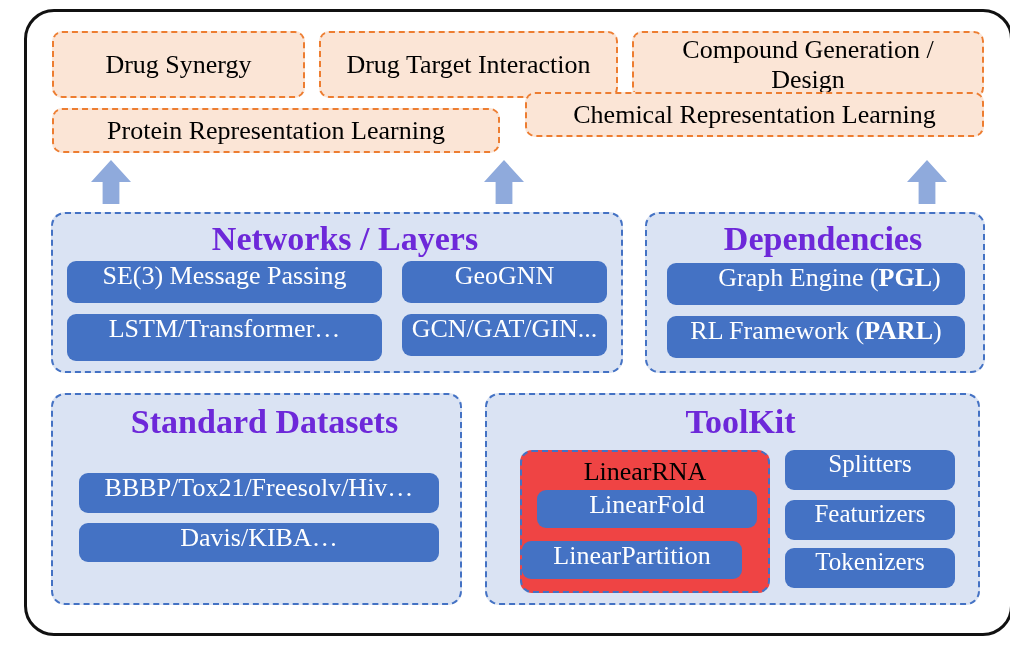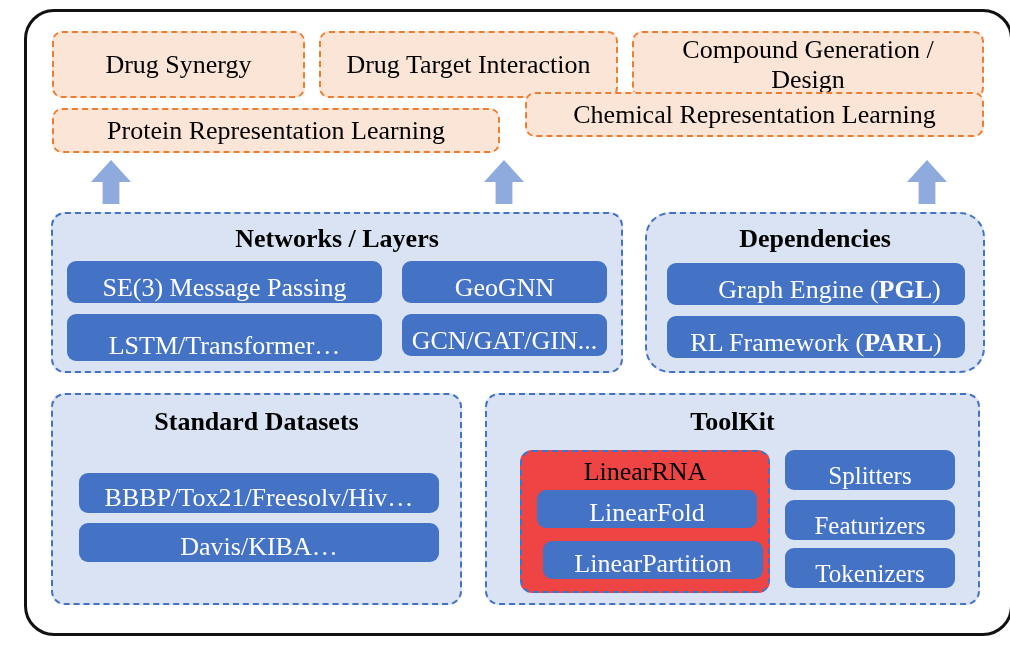--- a/index.html
+++ b/index.html
@@ -22,26 +22,26 @@
   .pre-line { white-space: pre-line; }
   .arrow {
     position: absolute; width: 40px; height: 44px; background: #8FAADC;
     clip-path: polygon(50% 0, 100% 50%, 71% 50%, 71% 100%, 29% 100%, 29% 50%, 0 50%);
   }
   .panel {
     position: absolute; background: #DAE3F3;
     border: 2px dashed #4472C4; border-radius: 14px;
   }
   .panel-title {
-    position: absolute; left: 0; width: 100%; text-align: center;
-    font-weight: bold; font-size: 26px; color: #000000; line-height: 30px;
+    position: absolute; left: 8px; width: 100%; text-align: center;
+    font-weight: bold; font-size: 34px; color: #6d28d9; line-height: 30px;
   }
   .chip {
     position: absolute; background: #4472C4; border-radius: 9px;
-    display: flex; align-items: flex-end; justify-content: center;
+    display: flex; align-items: flex-start; justify-content: center;
     color: #ffffff; font-size: 26px; text-align: center;
   }
   .chip.small { font-size: 25px; }
   .subgroup {
     position: absolute; background: #ef4444;
     border: 2px dashed #4472C4; border-radius: 12px;
   }
   .subgroup-title {
     position: absolute; left: 0; width: 100%; text-align: center;
     font-size: 26px; color: #000000; line-height: 30px; font-weight: normal;
@@ -91,21 +91,21 @@
       <span>GeoGNN</span>
     </div>
     <div class="chip" style="left:14px; top:100px; width:315px; height:47px;">
       <span>LSTM/Transformer…</span>
     </div>
     <div class="chip" style="left:349px; top:100px; width:205px; height:42px;">
       <span>GCN/GAT/GIN...</span>
     </div>
   </div>
 
-  <div class="panel" style="left:630px; top:212px; width:340px; height:161px;border-radius:25px;">
+  <div class="panel" style="left:630px; top:212px; width:340px; height:161px;">
     <div class="panel-title" style="top:10px;">Dependencies</div>
     <div class="chip" style="left:20px; top:49px; width:298px; height:42px;padding-left:27px;">
       <span><span>Graph Engine (</span><span class="bold">PGL</span><span>)</span></span>
     </div>
     <div class="chip" style="left:20px; top:102px; width:298px; height:42px;">
       <span><span>RL Framework (</span><span class="bold">PARL</span><span>)</span></span>
     </div>
   </div>
 
   <div class="panel" style="left:36px; top:393px; width:411px; height:212px;">
@@ -119,21 +119,21 @@
   </div>
 
   <div class="panel" style="left:470px; top:393px; width:495px; height:212px;">
     <div class="panel-title" style="top:12px;">ToolKit</div>
 
     <div class="subgroup" style="left:33px; top:55px; width:250px; height:143px;">
       <div class="subgroup-title" style="top:5px;">LinearRNA</div>
       <div class="chip" style="left:15px; top:38px; width:220px; height:38px;">
         <span>LinearFold</span>
       </div>
-      <div class="chip" style="left:21px; top:89px; width:220px; height:38px;">
+      <div class="chip" style="left:0; top:89px; width:220px; height:38px;">
         <span>LinearPartition</span>
       </div>
     </div>
 
     <div class="chip small" style="left:298px; top:55px; width:170px; height:40px;">
       <span>Splitters</span>
     </div>
     <div class="chip small" style="left:298px; top:105px; width:170px; height:40px;">
       <span>Featurizers</span>
     </div>

